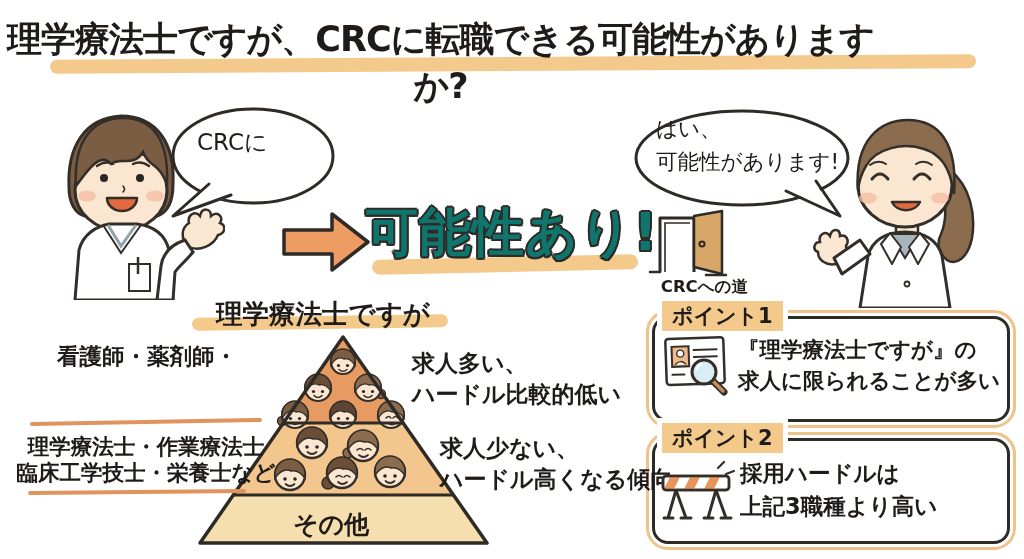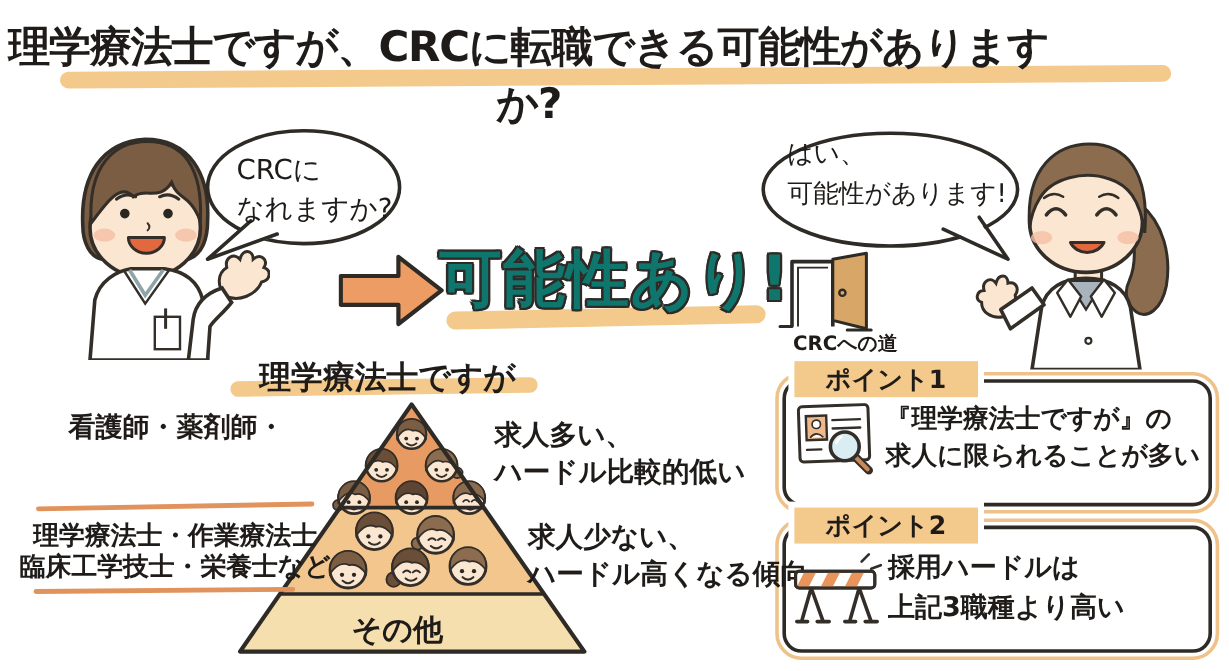--- a/index.html
+++ b/index.html
@@ -22,21 +22,21 @@
       1.5px 1.5px 0 #2E2A26,-1.5px 1.5px 0 #2E2A26,1.5px -1.5px 0 #2E2A26,-1.5px -1.5px 0 #2E2A26;
   }
   .bubble-text{font-size:23px;line-height:33px;font-weight:normal;z-index:3;}
   .pointbox{
     position:absolute;width:352px;height:100px;background:#fff;
     border:3.5px solid #2E2A26;border-radius:16px;
     outline:3px solid #EFC28A;outline-offset:3px;z-index:1;
   }
   .chip{
     position:absolute;background:#F3C98C;color:#1E1B18;font-weight:bold;font-size:21px;
-    padding:1px 26px;z-index:3;box-shadow:0 0 0 5px #ffffff;white-space:pre;
+    padding:1px 10px;z-index:3;box-shadow:0 0 0 5px #ffffff;white-space:pre;
   }
   .pointtext{position:absolute;font-size:21.5px;line-height:31px;font-weight:bold;z-index:2;white-space:pre;}
 </style>
 </head>
 <body>
 
 <div id="stage">
 
   <div class="hl" style="left:50px;top:57px;width:926px;height:14px;transform:rotate(-0.35deg);"></div>
   <div id="main-title" class="abs">理学療法士ですが、CRCに転職できる可能性がありますか?</div>
@@ -61,21 +61,21 @@
     <path d="M112,202 L116,168 C118,154 128,146 140,142 L148,154 C142,162 134,168 130,174 L128,202 Z" fill="#ffffff" stroke="#332E28" stroke-width="3"></path>
     <rect x="84" y="166" width="21" height="27" fill="#ffffff" stroke="#332E28" stroke-width="2"></rect>
     <line x1="93" y1="159" x2="93" y2="176" stroke="#332E28" stroke-width="2.5"></line>
   </svg>
 
   <svg class="abs" style="left:165px;top:104px;z-index:2;" width="178" height="120" viewBox="0 0 178 120">
     <ellipse cx="88" cy="52" rx="80" ry="47" fill="#ffffff" stroke="#2E2A26" stroke-width="3"></ellipse>
     <path d="M42,82 L8,112 L68,92 Z" fill="#ffffff"></path>
     <path d="M44,80 L8,112 L66,91" fill="none" stroke="#2E2A26" stroke-width="3" stroke-linecap="round" stroke-linejoin="round"></path>
   </svg>
-  <div class="t bubble-text" style="left:197px;top:126px;"><span>CRCに</span><br><span>なれますか?</span></div>
+  <div class="t bubble-text" style="left:197px;top:126px;"><span>CRCに</span><br></div>
 
   <svg class="abs" style="left:282px;top:210px;z-index:1;" width="88" height="64" viewBox="0 0 88 64">
     <polygon points="2,20 50,20 50,4 86,32 50,60 50,44 2,44" fill="#ED9C64" stroke="#2E2A26" stroke-width="3.5" stroke-linejoin="round"></polygon>
   </svg>
 
   <div class="hl" style="left:372px;top:257px;width:266px;height:15px;transform:rotate(-1.2deg);"></div>
   <div id="result-text" class="abs">可能性あり!</div>
 
   <svg class="abs" style="left:648px;top:208px;z-index:1;" width="84" height="72" viewBox="0 0 84 72">
     <path d="M2,64 L12,64 M58,67 L78,67" stroke="#2E2A26" stroke-width="2.5" stroke-linecap="round"></path>

